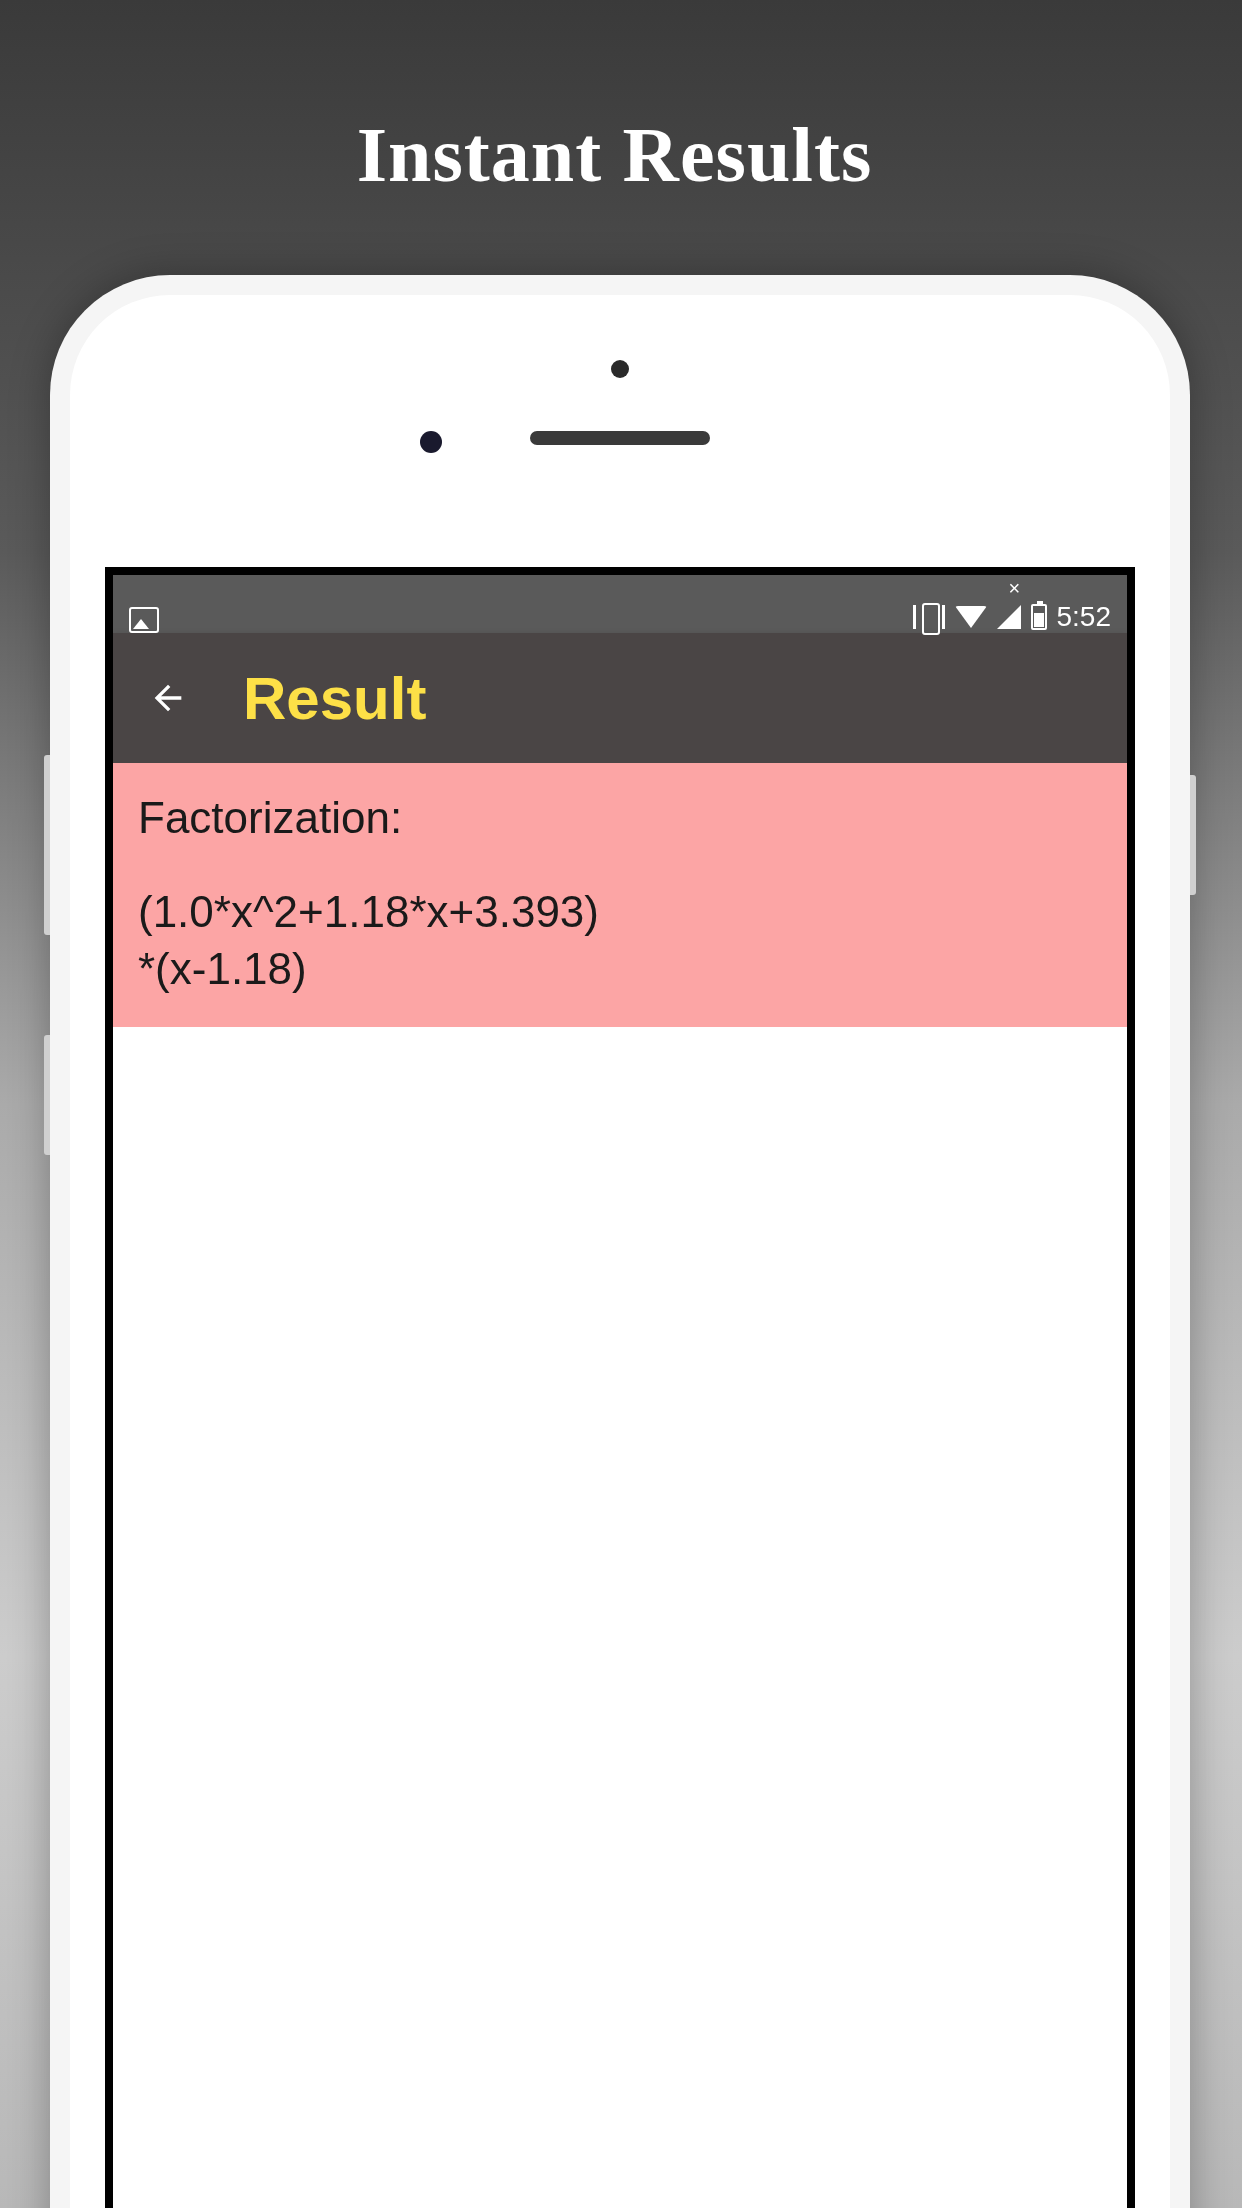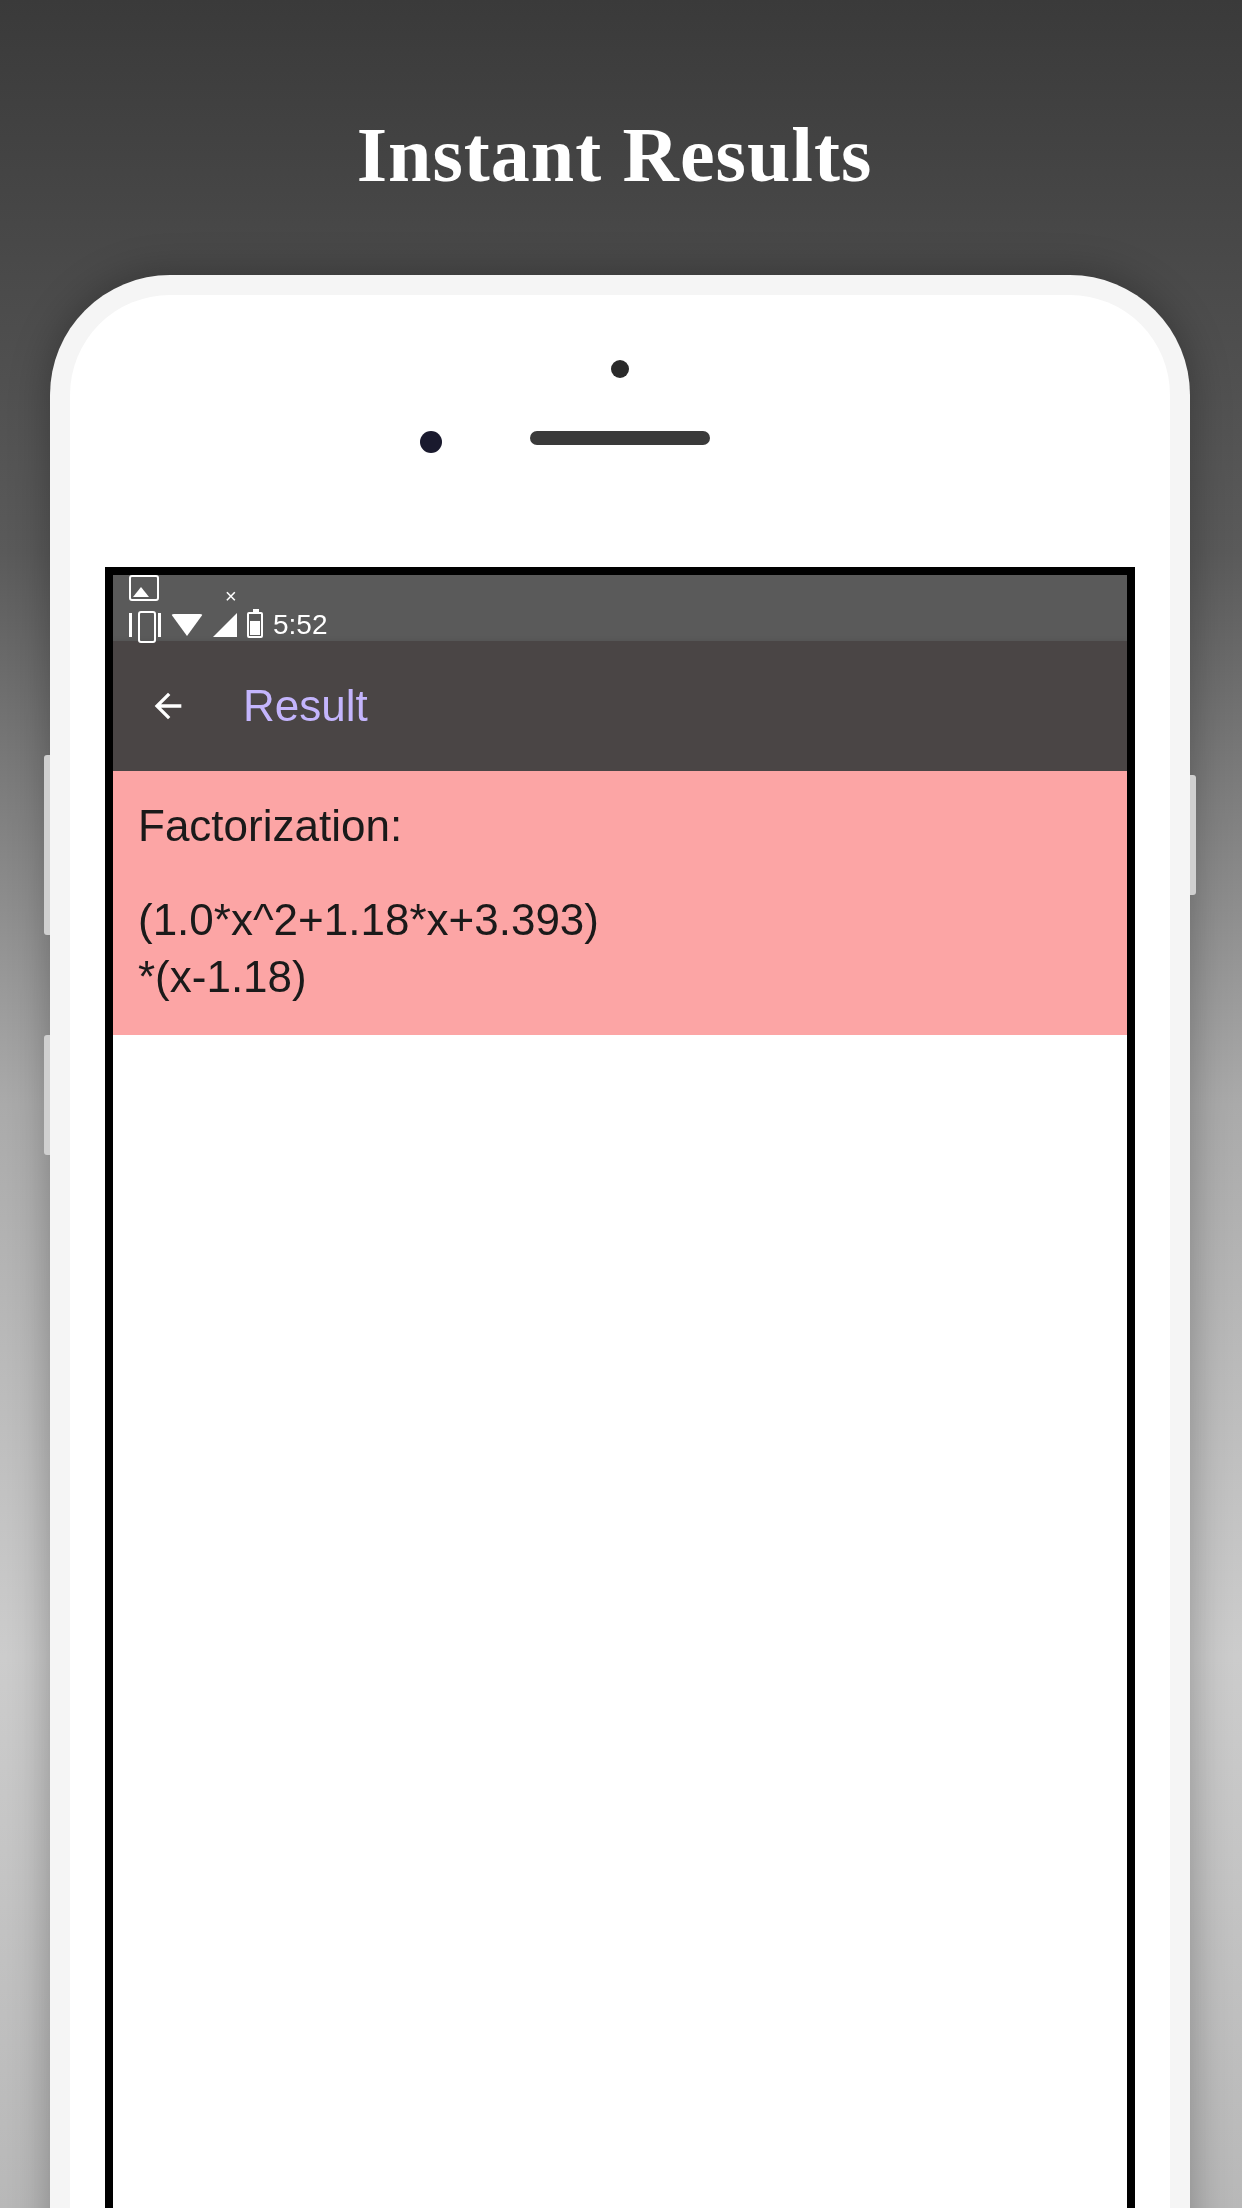--- a/index.html
+++ b/index.html
@@ -88,28 +88,27 @@
       top: 272px;
       left: 35px;
       right: 35px;
       bottom: 0;
       background: #ffffff;
       border: 8px solid #000000;
       border-bottom: none;
     }
     
     .status-bar {
-      height: 66px;
+      height: 58px;
       background: #5a5a5a;
       display: flex;
-      align-items: flex-start;
+      align-items: flex-end;
       justify-content: space-between;
       padding: 0 16px;
       color: #ffffff;
-      flex-direction: column;
     }
     
     .status-left {
       display: flex;
       align-items: center;
     }
     
     .status-right {
       display: flex;
       align-items: center;
@@ -229,23 +228,23 @@
       position: relative;
       margin-right: 55px;
       margin-left: 15px;
     }
     
     .back-arrow svg {
       fill: #ffffff;
     }
     
     .app-title {
-      color: #c4b5fd;
-      font-size: 44px;
-      font-weight: 400;
+      color: #fde047;
+      font-size: 60px;
+      font-weight: 700;
     }
     
     .content-area {
       padding: 30px 25px;
       background: #fca5a5;
     }
     
     .result-label {
       font-size: 44px;
       color: #1a1a1a;

